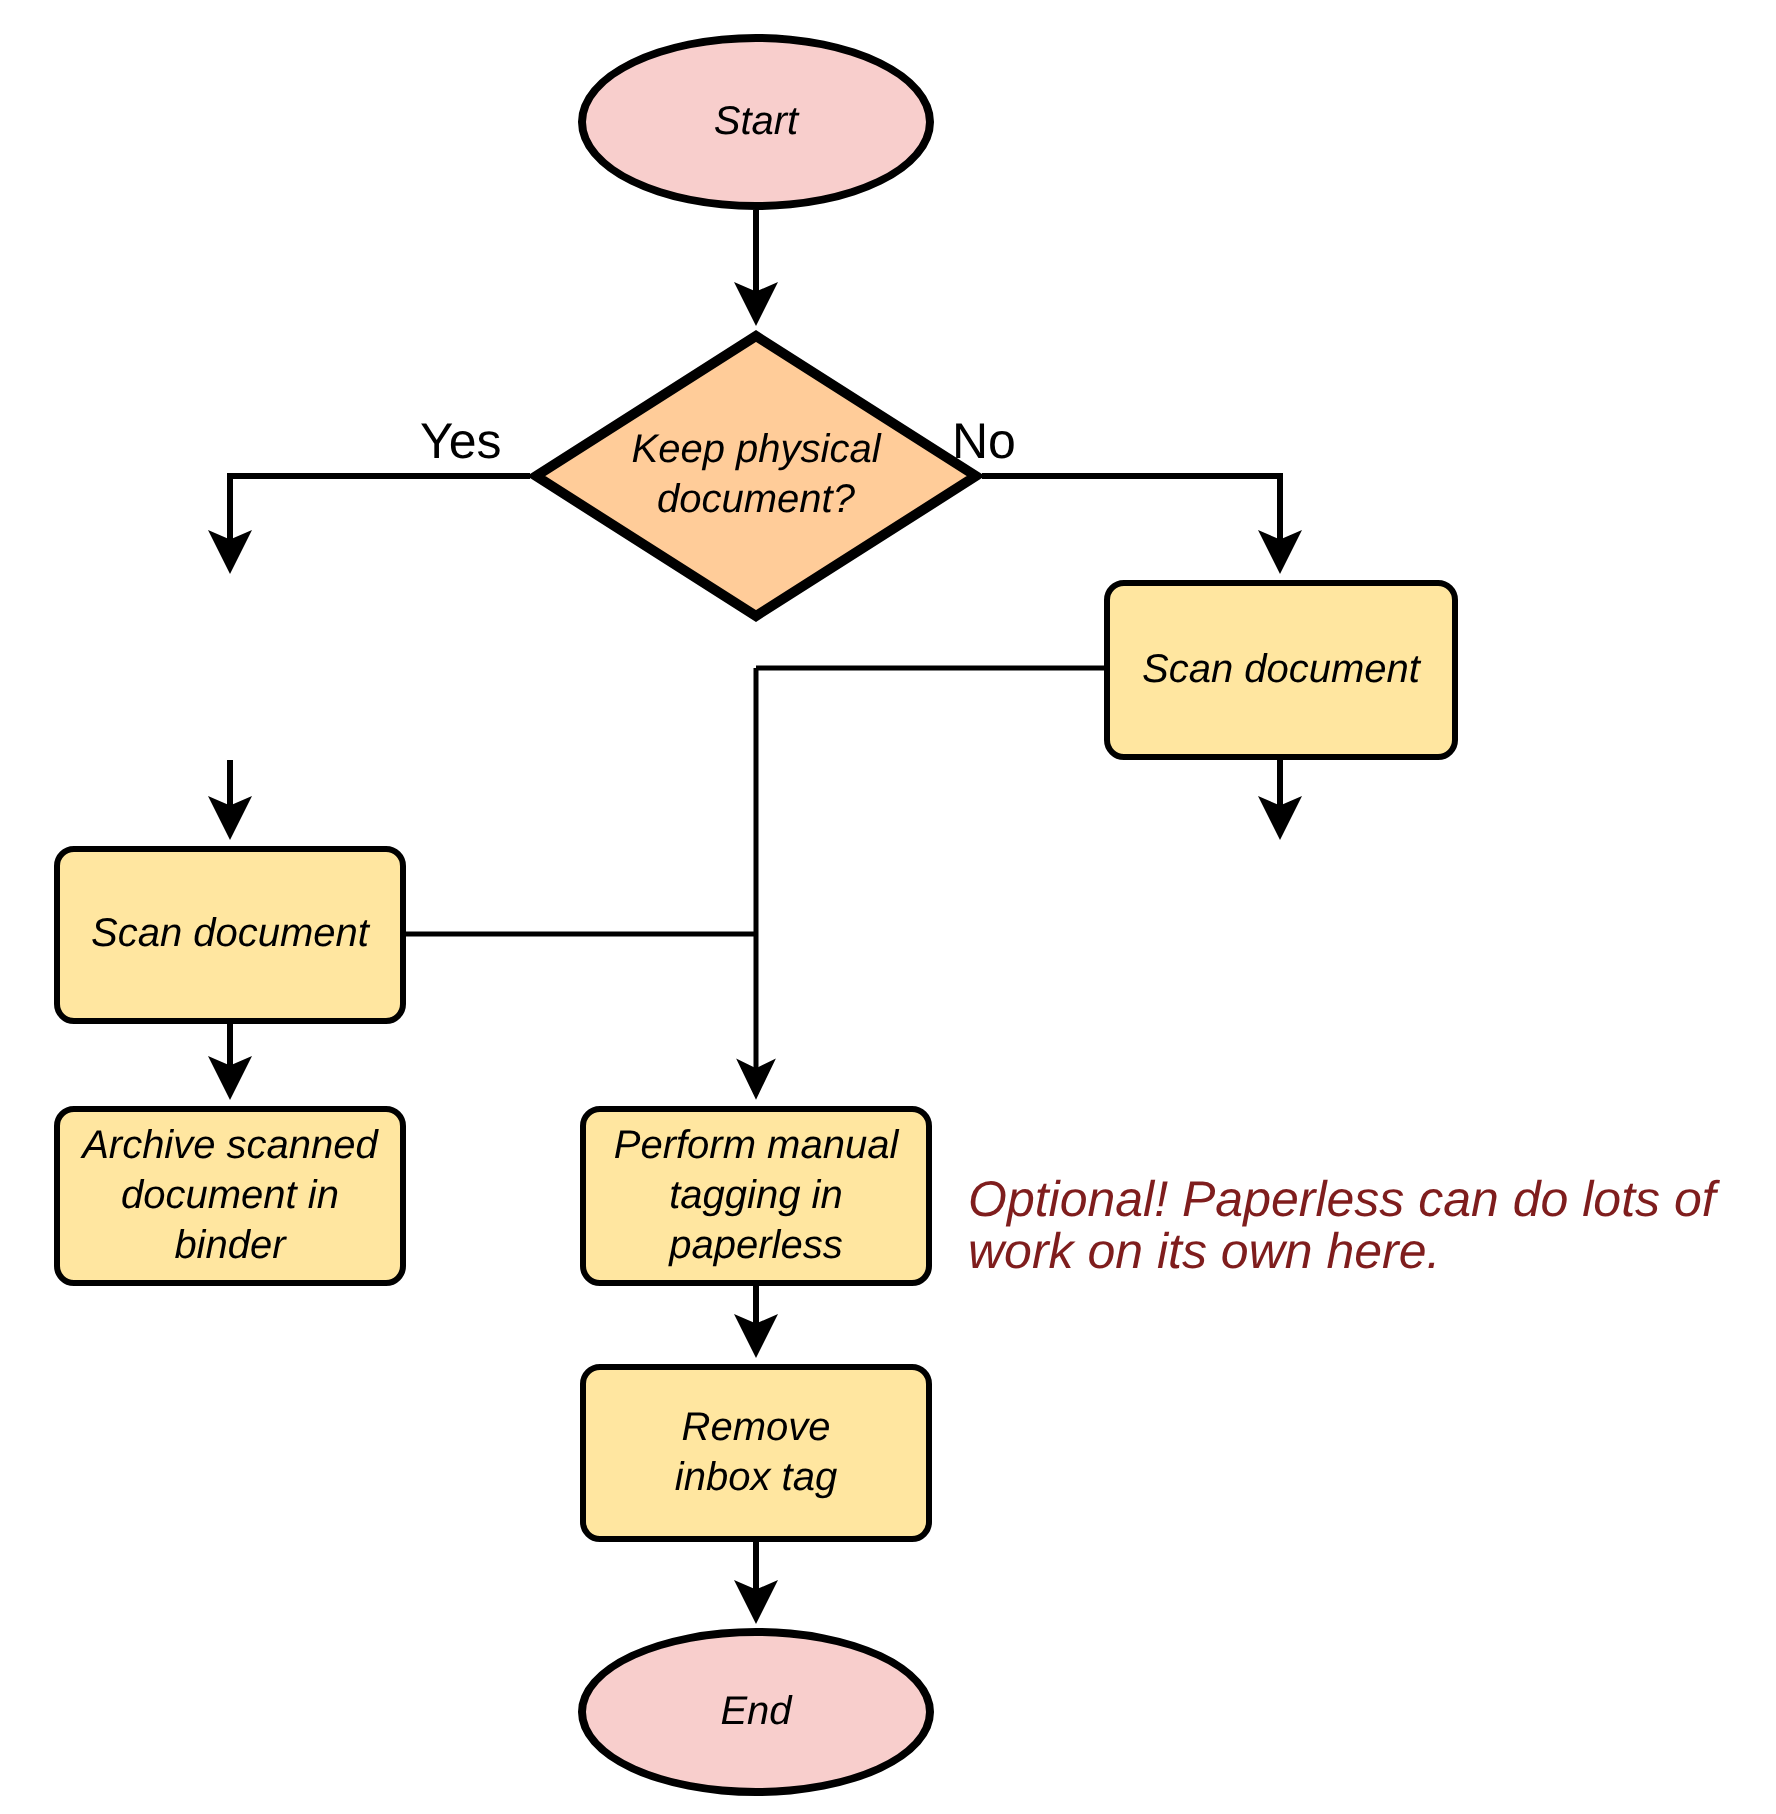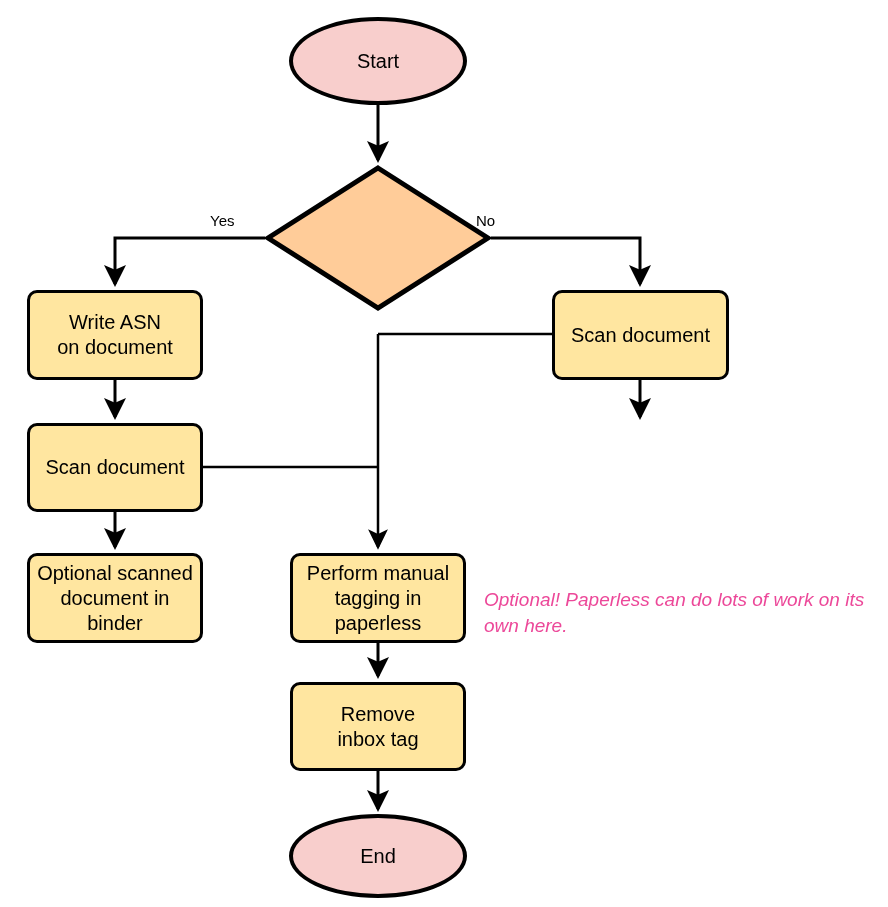--- a/index.html
+++ b/index.html
@@ -30,20 +30,21 @@
     position: absolute;
     box-sizing: border-box;
     display: flex;
     align-items: center;
     justify-content: center;
     text-align: center;
     color: #000000;
     font-size: 20px;
     line-height: 25px;
     z-index: 3;
+    font-style: italic;
   }
   .node-process {
     border: 3px solid #000000;
     border-radius: 10px;
   }
   .node-terminator {
     border: 4px solid #000000;
     border-radius: 50%;
   }
   .node-decision {
@@ -61,32 +62,32 @@
     position: relative;
     z-index: 2;
   }
   .node-label {
     display: block;
     white-space: pre-line;
     padding: 0 6px;
   }
   .edge-label {
     position: absolute;
-    font-size: 15px;
+    font-size: 25px;
     line-height: 22px;
     color: #000000;
     white-space: nowrap;
     z-index: 4;
   }
   .note {
     position: absolute;
     font-style: italic;
-    font-size: 19px;
+    font-size: 25px;
     line-height: 26px;
-    color: #ec4899;
+    color: #7f1d1d;
     z-index: 4;
   }
 </style>
 </head>
 <body>
 
 <div id="canvas">
 
   <svg id="edges" viewBox="0 0 888 907" xmlns="http://www.w3.org/2000/svg">
     <defs>
@@ -126,33 +127,31 @@
   </svg>
 
   <div class="node node-terminator" style="left:289px; top:17px; width:178px; height:88px; background:#f8cecc;">
     <span class="node-label">Start</span>
   </div>
 
   <div class="node node-decision" style="left:265px; top:165px; width:226px; height:146px;">
     <svg class="diamond-shape" viewBox="0 0 226 146" preserveAspectRatio="none">
       <polygon points="113,3 223,73 113,143 3,73" fill="#ffcc99" stroke="#000000" stroke-width="5"></polygon>
     </svg>
+    <span class="node-label">Keep physical
+document?</span>
   </div>
 
-  <div class="node node-process" style="left:27px; top:290px; width:176px; height:90px; background:#ffe6a0;">
-    <span class="node-label">Write ASN
-on document</span>
-  </div>
 
   <div class="node node-process" style="left:27px; top:423px; width:176px; height:89px; background:#ffe6a0;">
     <span class="node-label">Scan document</span>
   </div>
 
   <div class="node node-process" style="left:27px; top:553px; width:176px; height:90px; background:#ffe6a0;">
-    <span class="node-label">Optional scanned
+    <span class="node-label">Archive scanned
 document in
 binder</span>
   </div>
 
   <div class="node node-process" style="left:552px; top:290px; width:177px; height:90px; background:#ffe6a0;">
     <span class="node-label">Scan document</span>
   </div>
 
 
   <div class="node node-process" style="left:290px; top:553px; width:176px; height:90px; background:#ffe6a0;">

